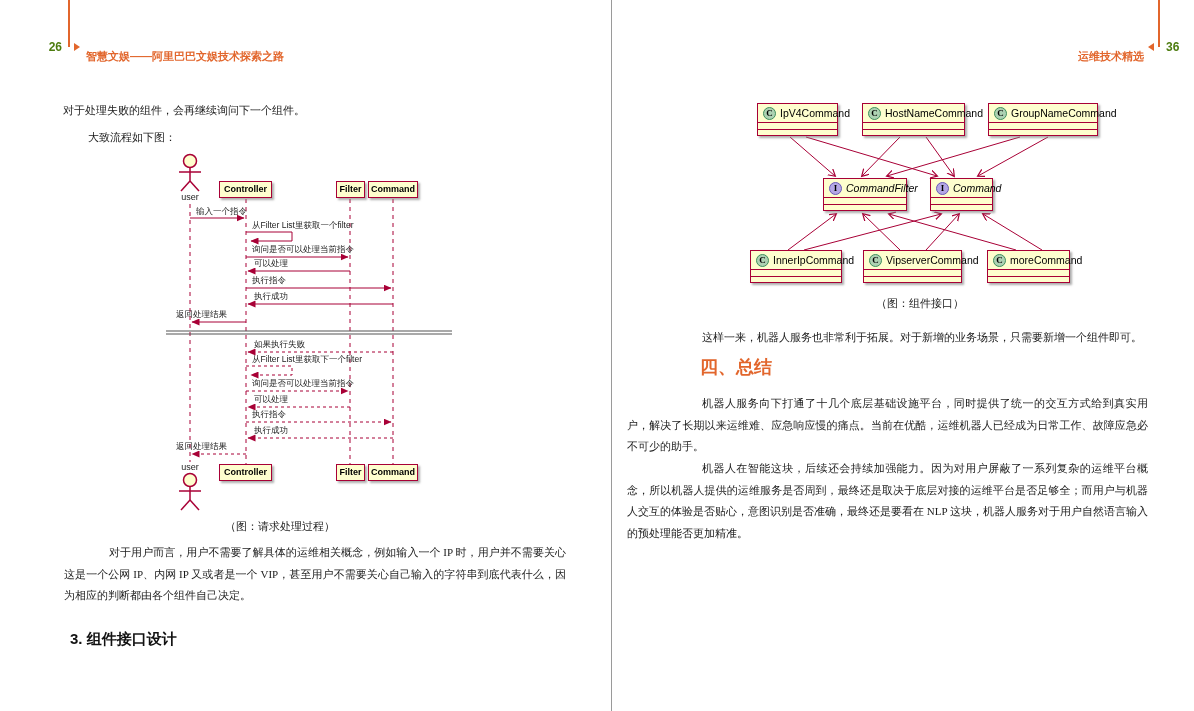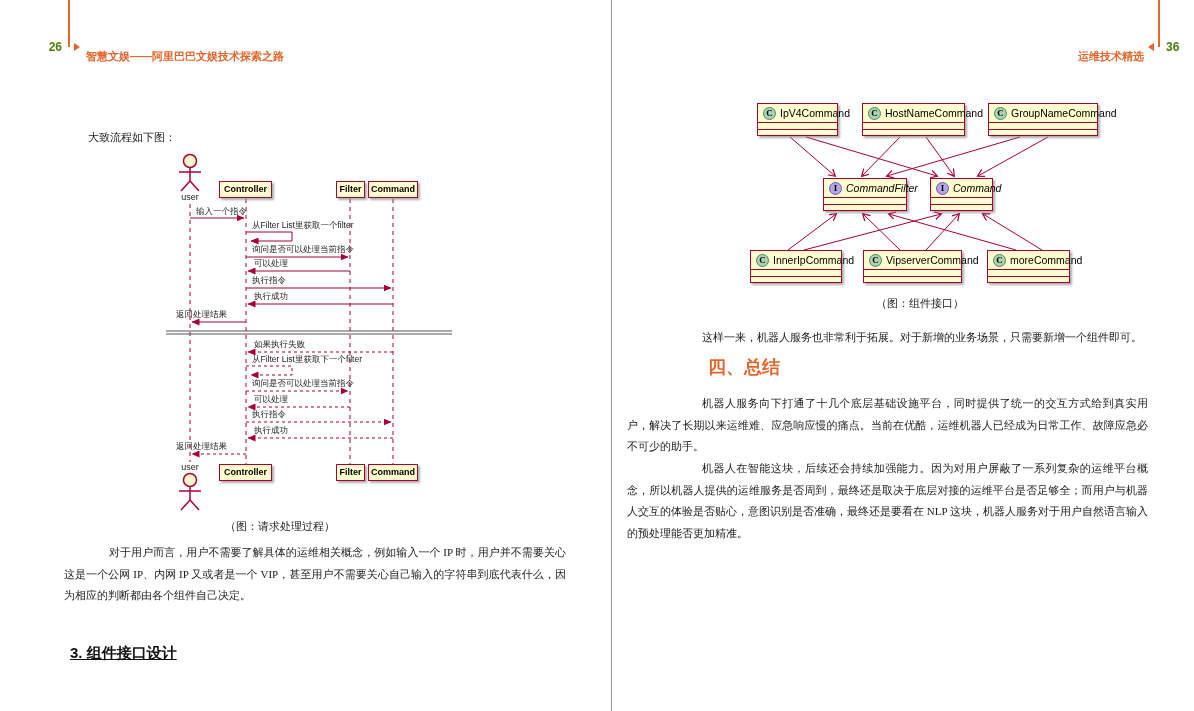--- a/index.html
+++ b/index.html
@@ -12,21 +12,21 @@
   .hline { position:absolute; top:0; width:2px; height:47px; background:#E2662C; }
   .pagenum { position:absolute; top:40px; font:700 12px "Liberation Sans",sans-serif; color:#4d7c0f; }
   .htitle { position:absolute; top:41px; font:700 11px "Liberation Sans",sans-serif; color:#E2662C; white-space:nowrap;margin-top:8px; }
   .tri-r { position:absolute; width:0; height:0; border-left:6px solid #E2662C; border-top:4px solid transparent; border-bottom:4px solid transparent; }
   .tri-l { position:absolute; width:0; height:0; border-right:6px solid #E2662C; border-top:4px solid transparent; border-bottom:4px solid transparent; }
 
   
   .body-text { position:absolute; font-size:11px; line-height:21.5px; text-align:justify; color:#1c1c1c; }
   .caption { position:absolute; font-size:11px; text-align:center; color:#1c1c1c; }
   .h-black { position:absolute; font:700 15px "Liberation Sans",sans-serif; color:#111; }
-  .h-orange { position:absolute; font:700 18px "Liberation Sans",sans-serif; color:#E2662C;margin-left:8px; }
+  .h-orange { position:absolute; font:700 18px "Liberation Sans",sans-serif; color:#E2662C; }
   .intro { position:absolute; font-size:11px; color:#1c1c1c; white-space:nowrap; }
 
   
   .seq { position:absolute; left:80px; top:148px; width:380px; height:366px; }
   .seq svg { position:absolute; left:0; top:0; }
   .participant { position:absolute; height:17px; background:#FEFECE; border:1px solid #A80036;
                  box-shadow:1.5px 1.5px 2px rgba(130,130,130,.65);
                  font:600 9px/15px "Liberation Sans",sans-serif; text-align:center; color:#000; }
   .seq-label { position:absolute; font:8.5px "Liberation Sans",sans-serif; color:#222; white-space:nowrap; }
   .actor-label { position:absolute; font:9px "Liberation Sans",sans-serif; color:#222; width:30px; text-align:center; }
@@ -56,20 +56,21 @@
   <span class="pagenum" style="left:40px; width:22px; text-align:right;">26</span>
   <div class="hline" style="left:68px;"></div>
   <div class="tri-r" style="left:74px; top:43px;"></div>
   <span class="htitle" style="left:86px;">智慧文娱——阿里巴巴文娱技术探索之路</span>
 
   <span class="htitle" style="right:50px; text-align:center;">运维技术精选</span>
   <div class="tri-l" style="left:1148px; top:43px;"></div>
   <div class="hline" style="left:1158px;"></div>
   <span class="pagenum" style="left:1166px;">36</span>
 
+  <span class="intro" style="left:63px; top:103px;">对于处理失败的组件，会再继续询问下一个组件。</span>
   <span class="intro" style="left:88px; top:130px;">大致流程如下图：</span>
 
   <div class="seq">
     <svg width="380" height="366" viewBox="0 0 380 366">
       <defs>
         <marker id="ah" markerWidth="9" markerHeight="7" refX="7.5" refY="3.5" orient="auto">
           <path d="M0,0 L8,3.5 L0,7 Z" fill="#A80036"></path>
         </marker>
       </defs>
 
@@ -146,21 +147,21 @@
     <span class="seq-label" style="left:174px; top:246px;">可以处理</span>
     <span class="seq-label" style="left:172px; top:261px;">执行指令</span>
     <span class="seq-label" style="left:174px; top:277px;">执行成功</span>
     <span class="seq-label" style="left:96px;  top:293px;">返回处理结果</span>
   </div>
 
   <div class="caption" style="left:80px; top:519px; width:400px;">（图：请求处理过程）</div>
 
   <p class="body-text" style="left:64px; top:542px; width:502px; text-indent:45px;">对于用户而言，用户不需要了解具体的运维相关概念，例如输入一个 IP 时，用户并不需要关心这是一个公网 IP、内网 IP 又或者是一个 VIP，甚至用户不需要关心自己输入的字符串到底代表什么，因为相应的判断都由各个组件自己决定。</p>
 
-  <span class="h-black" style="left:70px; top:644px;text-decoration:underline;">3. 组件接口设计</span>
+  <span class="h-black" style="left:70px; top:630px;">3. 组件接口设计</span>
 
 
   <div class="cls">
     <svg width="380" height="205" viewBox="0 0 380 205">
       <defs>
         <marker id="vh" markerWidth="9" markerHeight="9" refX="6.5" refY="4" orient="auto">
           <path d="M0,0 L7,4 L0,8" fill="none" stroke="#A80036" stroke-width="1.2"></path>
         </marker>
       </defs>
       <g stroke="#A80036" stroke-width="1" fill="none">

